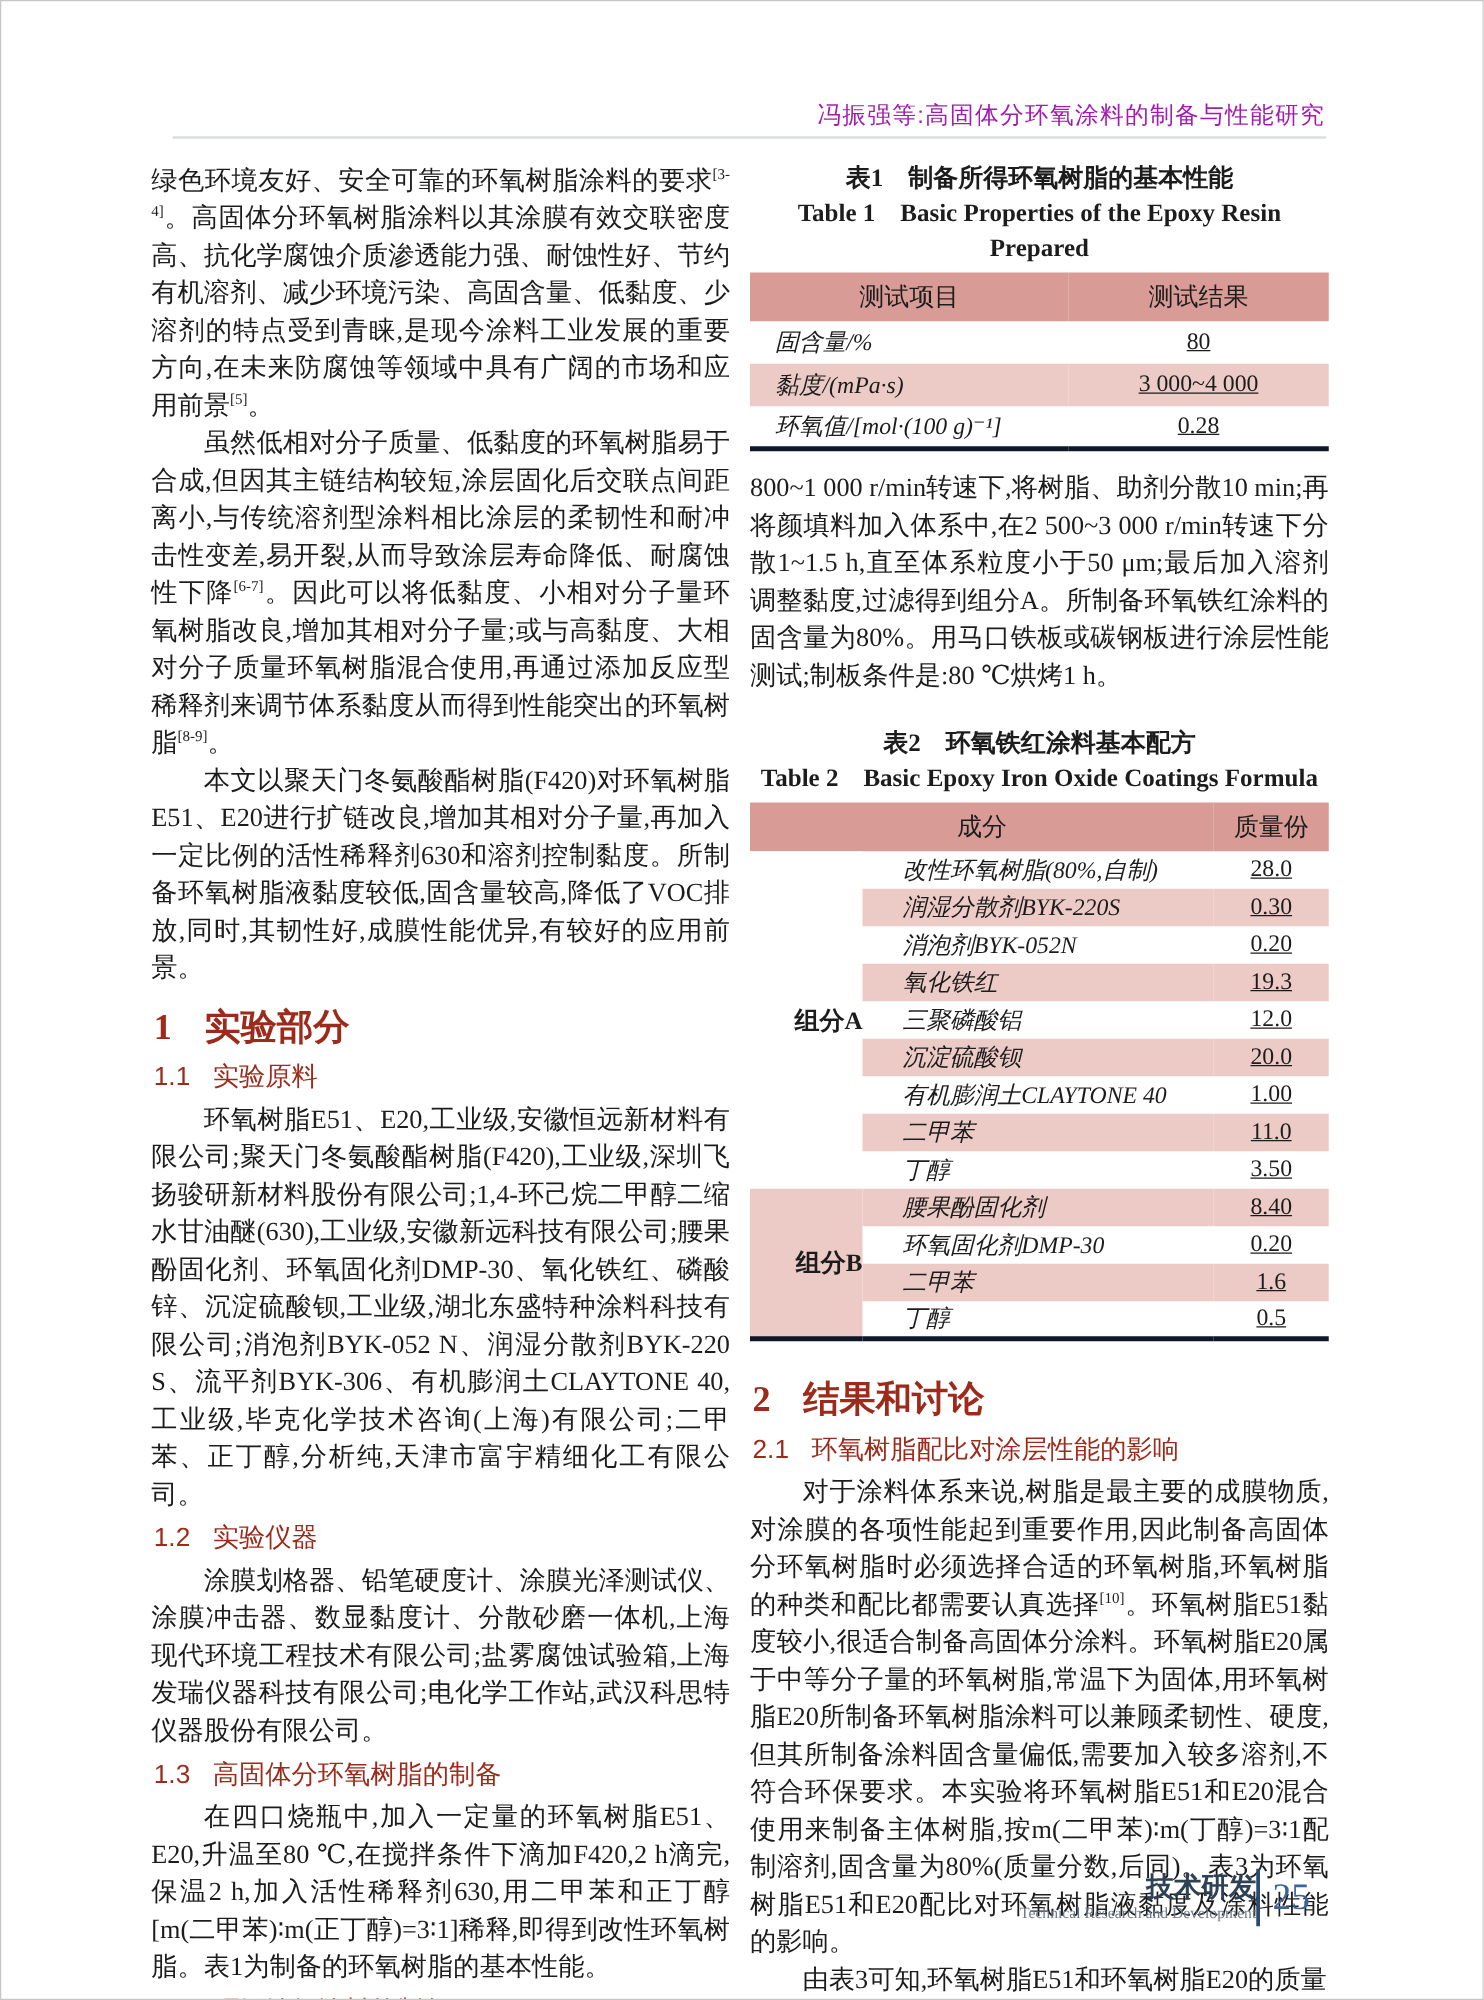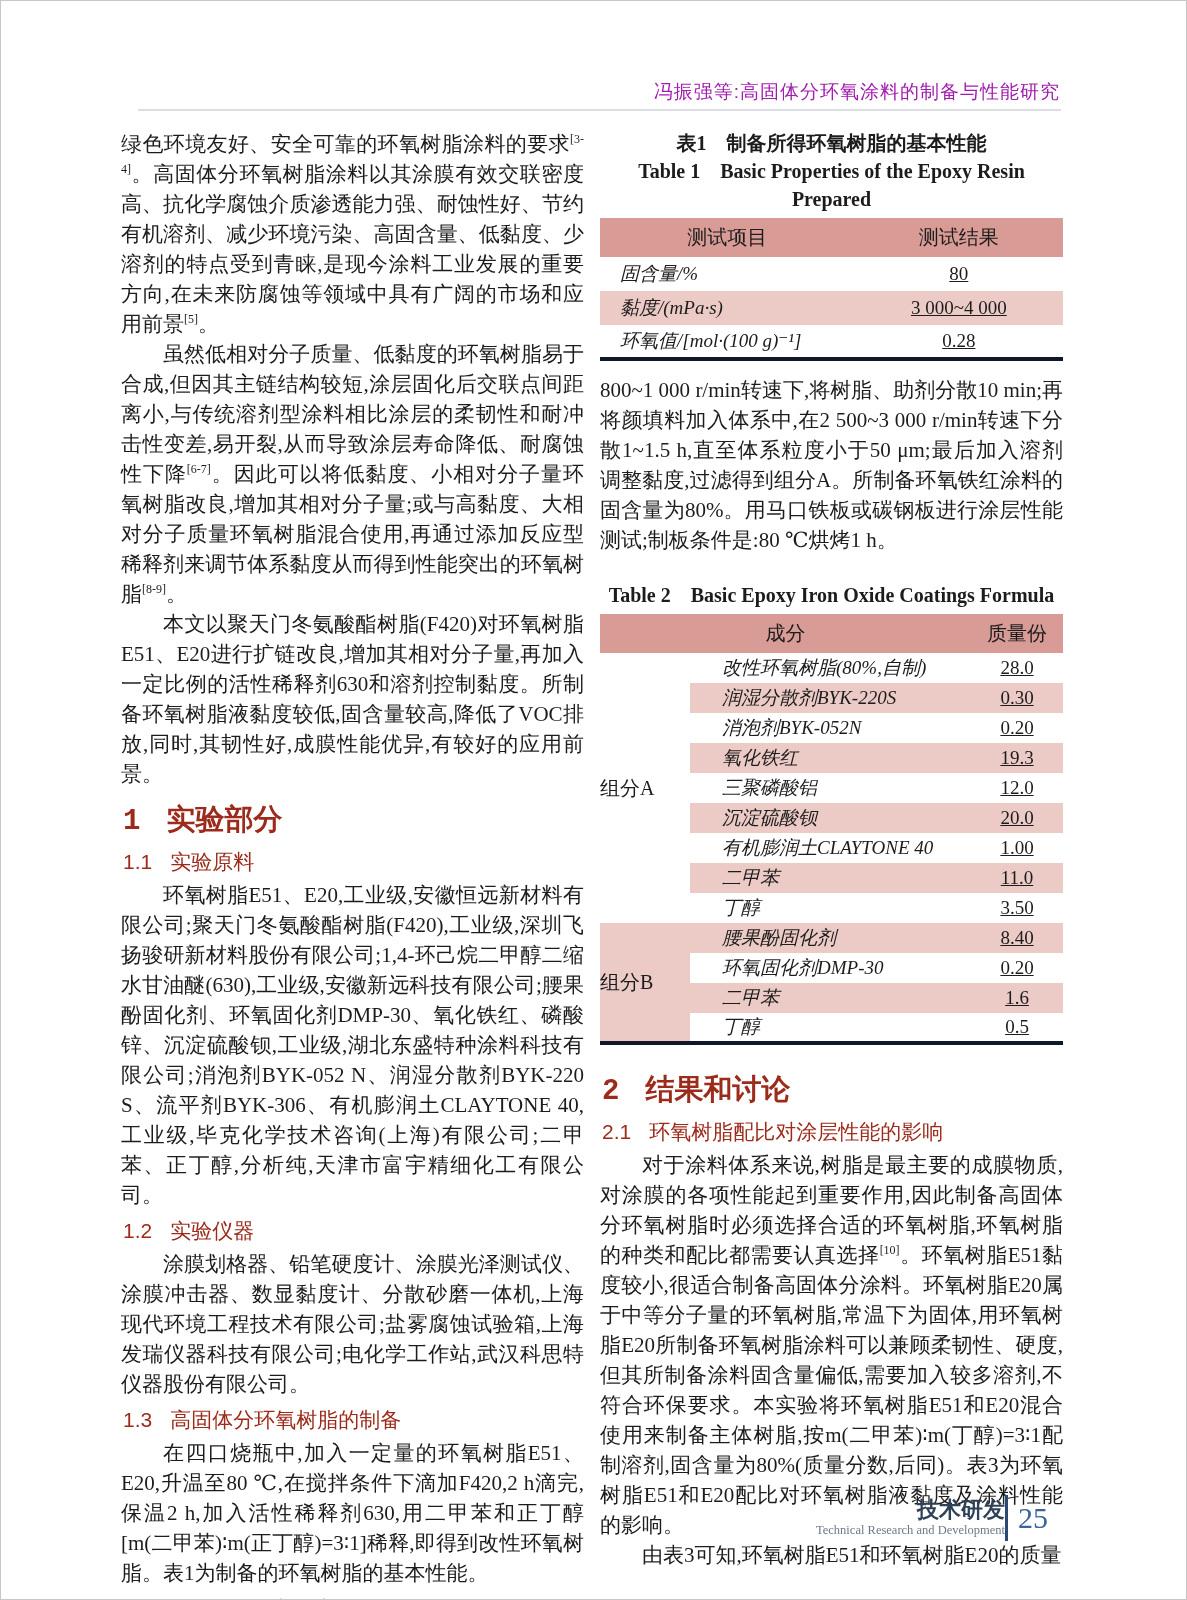--- a/index.html
+++ b/index.html
@@ -29,21 +29,21 @@
   #col-left  { left: 120px; }
   #col-right { left: 599px; }
   .body-p {
     font-size: 21px; line-height: 30px;
     text-align: justify; text-justify: inter-ideograph;
   }
   .indent { text-indent: 2em; }
   sup.cite { font-size: 12px; line-height: 0; vertical-align: super; }
   
   .h-main {
-    color: #9c2b1b; font-family: Liberation Mono, monospace;
+    color: #9c2b1b; font-family: Liberation Serif, serif;
     font-weight: bold; font-size: 29px; line-height: 34px;
     margin: 16px 0 10px 2px;
   }
   .h-main .h-num { margin-right: 26px; }
   .h-sub {
     color: #9c2b1b; font-family: "Liberation Sans", sans-serif;
     font-weight: normal; font-size: 21px; line-height: 26px;
     margin: 8px 0 5px 2px;
   }
   .h-sub .h-num { margin-right: 18px; }
@@ -60,21 +60,21 @@
     background: #d89b95; font-weight: normal;
     height: 39px; text-align: center; font-size: 20px;
   }
   table.tbl td { height: 34px; }
   #table2 td { height: 30px; }
   .td-item { text-align: left; padding-left: 20px; font-style: italic; }
   .td-val  { text-align: center; text-decoration: underline; }
   td.pink, th.no-bg { background: #eccbc6; }
   tr.rowpink td { background: #eccbc6; }
   td.group-label {
-    text-align: left; width: 90px; background: #ffffff; font-size: 20px;
+    text-align: right; width: 90px; background: #ffffff; font-size: 20px; font-weight: bold;
   }
   td.group-label.pinkcell { background: #eccbc6; }
   #table2 .td-item { padding-left: 32px; }
   #table2 .td-val { width: 92px; }
   
   .sp14 { height: 14px; } .sp26 { height: 26px; }
   
   .footer {
     position: absolute; right: 138px; bottom: 58px;
     display: flex; align-items: center;
@@ -150,20 +150,21 @@
         <td class="td-val">0.28</td>
       </tr>
     </tbody>
       </table>
 
     <div class="sp14"></div>
     <p class="body-p">800~1 000 r/min转速下,将树脂、助剂分散10 min;再将颜填料加入体系中,在2 500~3 000 r/min转速下分散1~1.5 h,直至体系粒度小于50 μm;最后加入溶剂调整黏度,过滤得到组分A。所制备环氧铁红涂料的固含量为80%。用马口铁板或碳钢板进行涂层性能测试;制板条件是:80 ℃烘烤1 h。</p>
 
     <div class="sp26"></div>
     <div class="tbl-cap">
+      <div class="zh">表2　环氧铁红涂料基本配方</div>
       <div class="en">Table 2　Basic Epoxy Iron Oxide Coatings Formula</div>
     </div>
 
     <table class="tbl" id="table2">
       <tbody>
           <tr>
         <th colspan="2">成分</th>
         <th style="width:92px">质量份</th>
       </tr>
 

